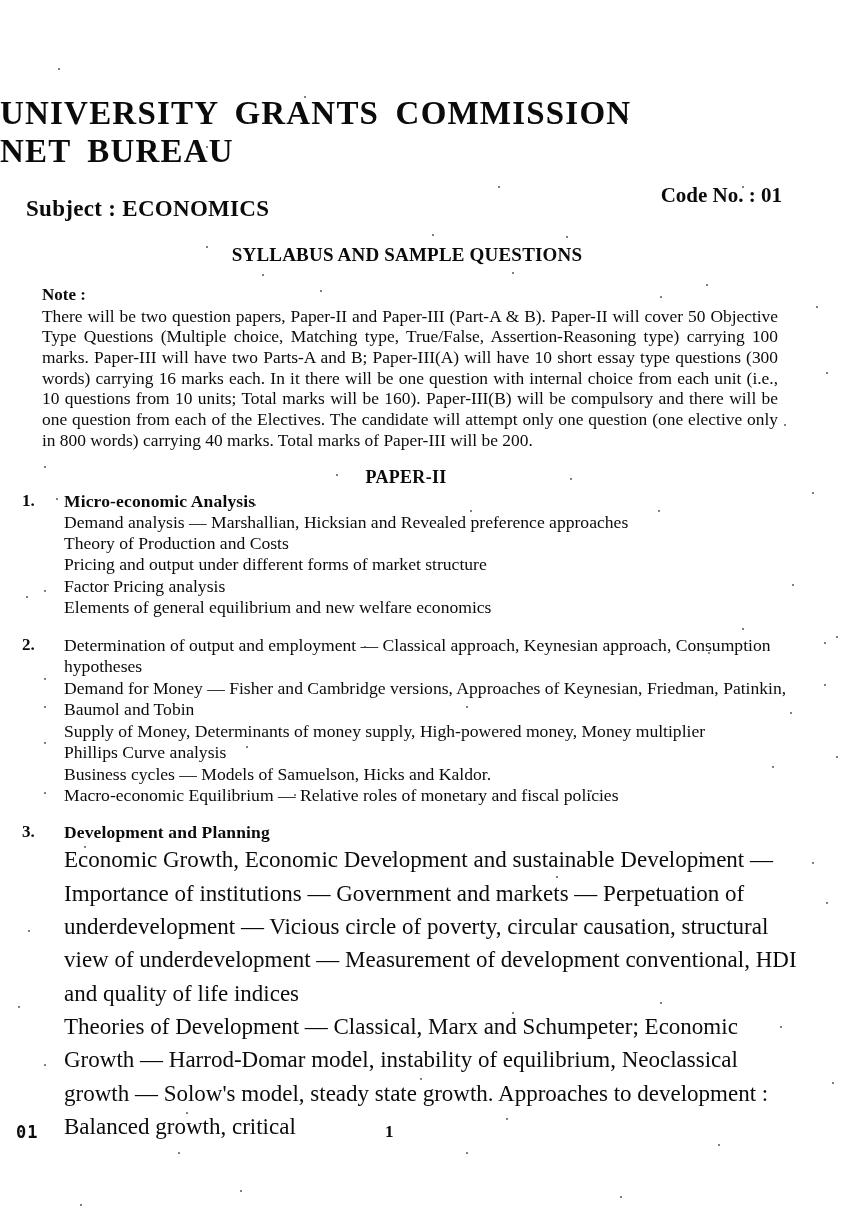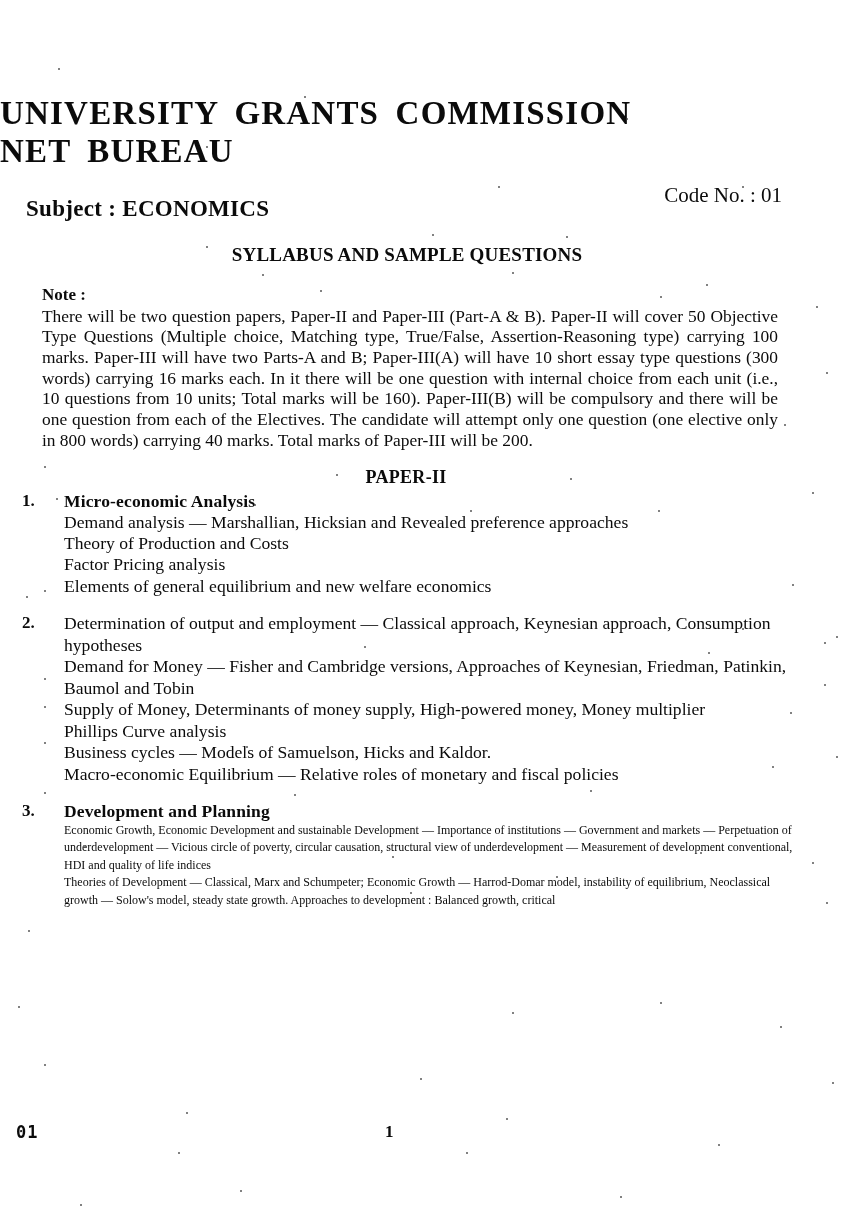--- a/index.html
+++ b/index.html
@@ -58,21 +58,21 @@
     letter-spacing: 1.2px;
     line-height: 1.18;
     word-spacing: 7px;
   }
 
   .code-row {
     margin-top: 12px;
     padding-right: 82px;
     text-align: right;
     font-size: 21px;
-    font-weight: normal;
+    font-weight: bold;
   }
 
   .subject-row {
     margin-top: -12px;
     padding-left: 26px;
     font-size: 23px;
     font-weight: bold;
     letter-spacing: .3px;
   }
 
@@ -140,21 +140,21 @@
     line-height: 1.2;
   }
   .section-lines {
     margin-left: 42px;
   }
   .sec-line {
     font-size: 17.6px;
     line-height: 1.22;
   }
   .sec-line.wide {
-    font-size: 12px;
+    font-size: 23px;
     line-height: 1.45;
   }
 
   
   .footer {
     position: absolute;
     left: 0;
     right: 4px;
     top: 1122px;
     height: 40px;
@@ -282,20 +282,21 @@
     </div>
 
     <div class="sections">
 
       <div class="section">
         <div class="section-num">1.</div>
         <div class="section-title">Micro-economic Analysis</div>
         <div class="section-lines">
           <div class="sec-line">Demand analysis — Marshallian, Hicksian and Revealed preference approaches</div>
           <div class="sec-line">Theory of Production and Costs</div>
+          <div class="sec-line">Pricing and output under different forms of market structure</div>
           <div class="sec-line">Factor Pricing analysis</div>
           <div class="sec-line">Elements of general equilibrium and new welfare economics</div>
         </div>
       </div>
 
       <div class="section">
         <div class="section-num">2.</div>
         <div class="section-lines">
           <div class="sec-line">Determination of output and employment — Classical approach, Keynesian approach, Consumption hypotheses</div>
           <div class="sec-line">Demand for Money — Fisher and Cambridge versions, Approaches of Keynesian, Friedman, Patinkin, Baumol and Tobin</div>

